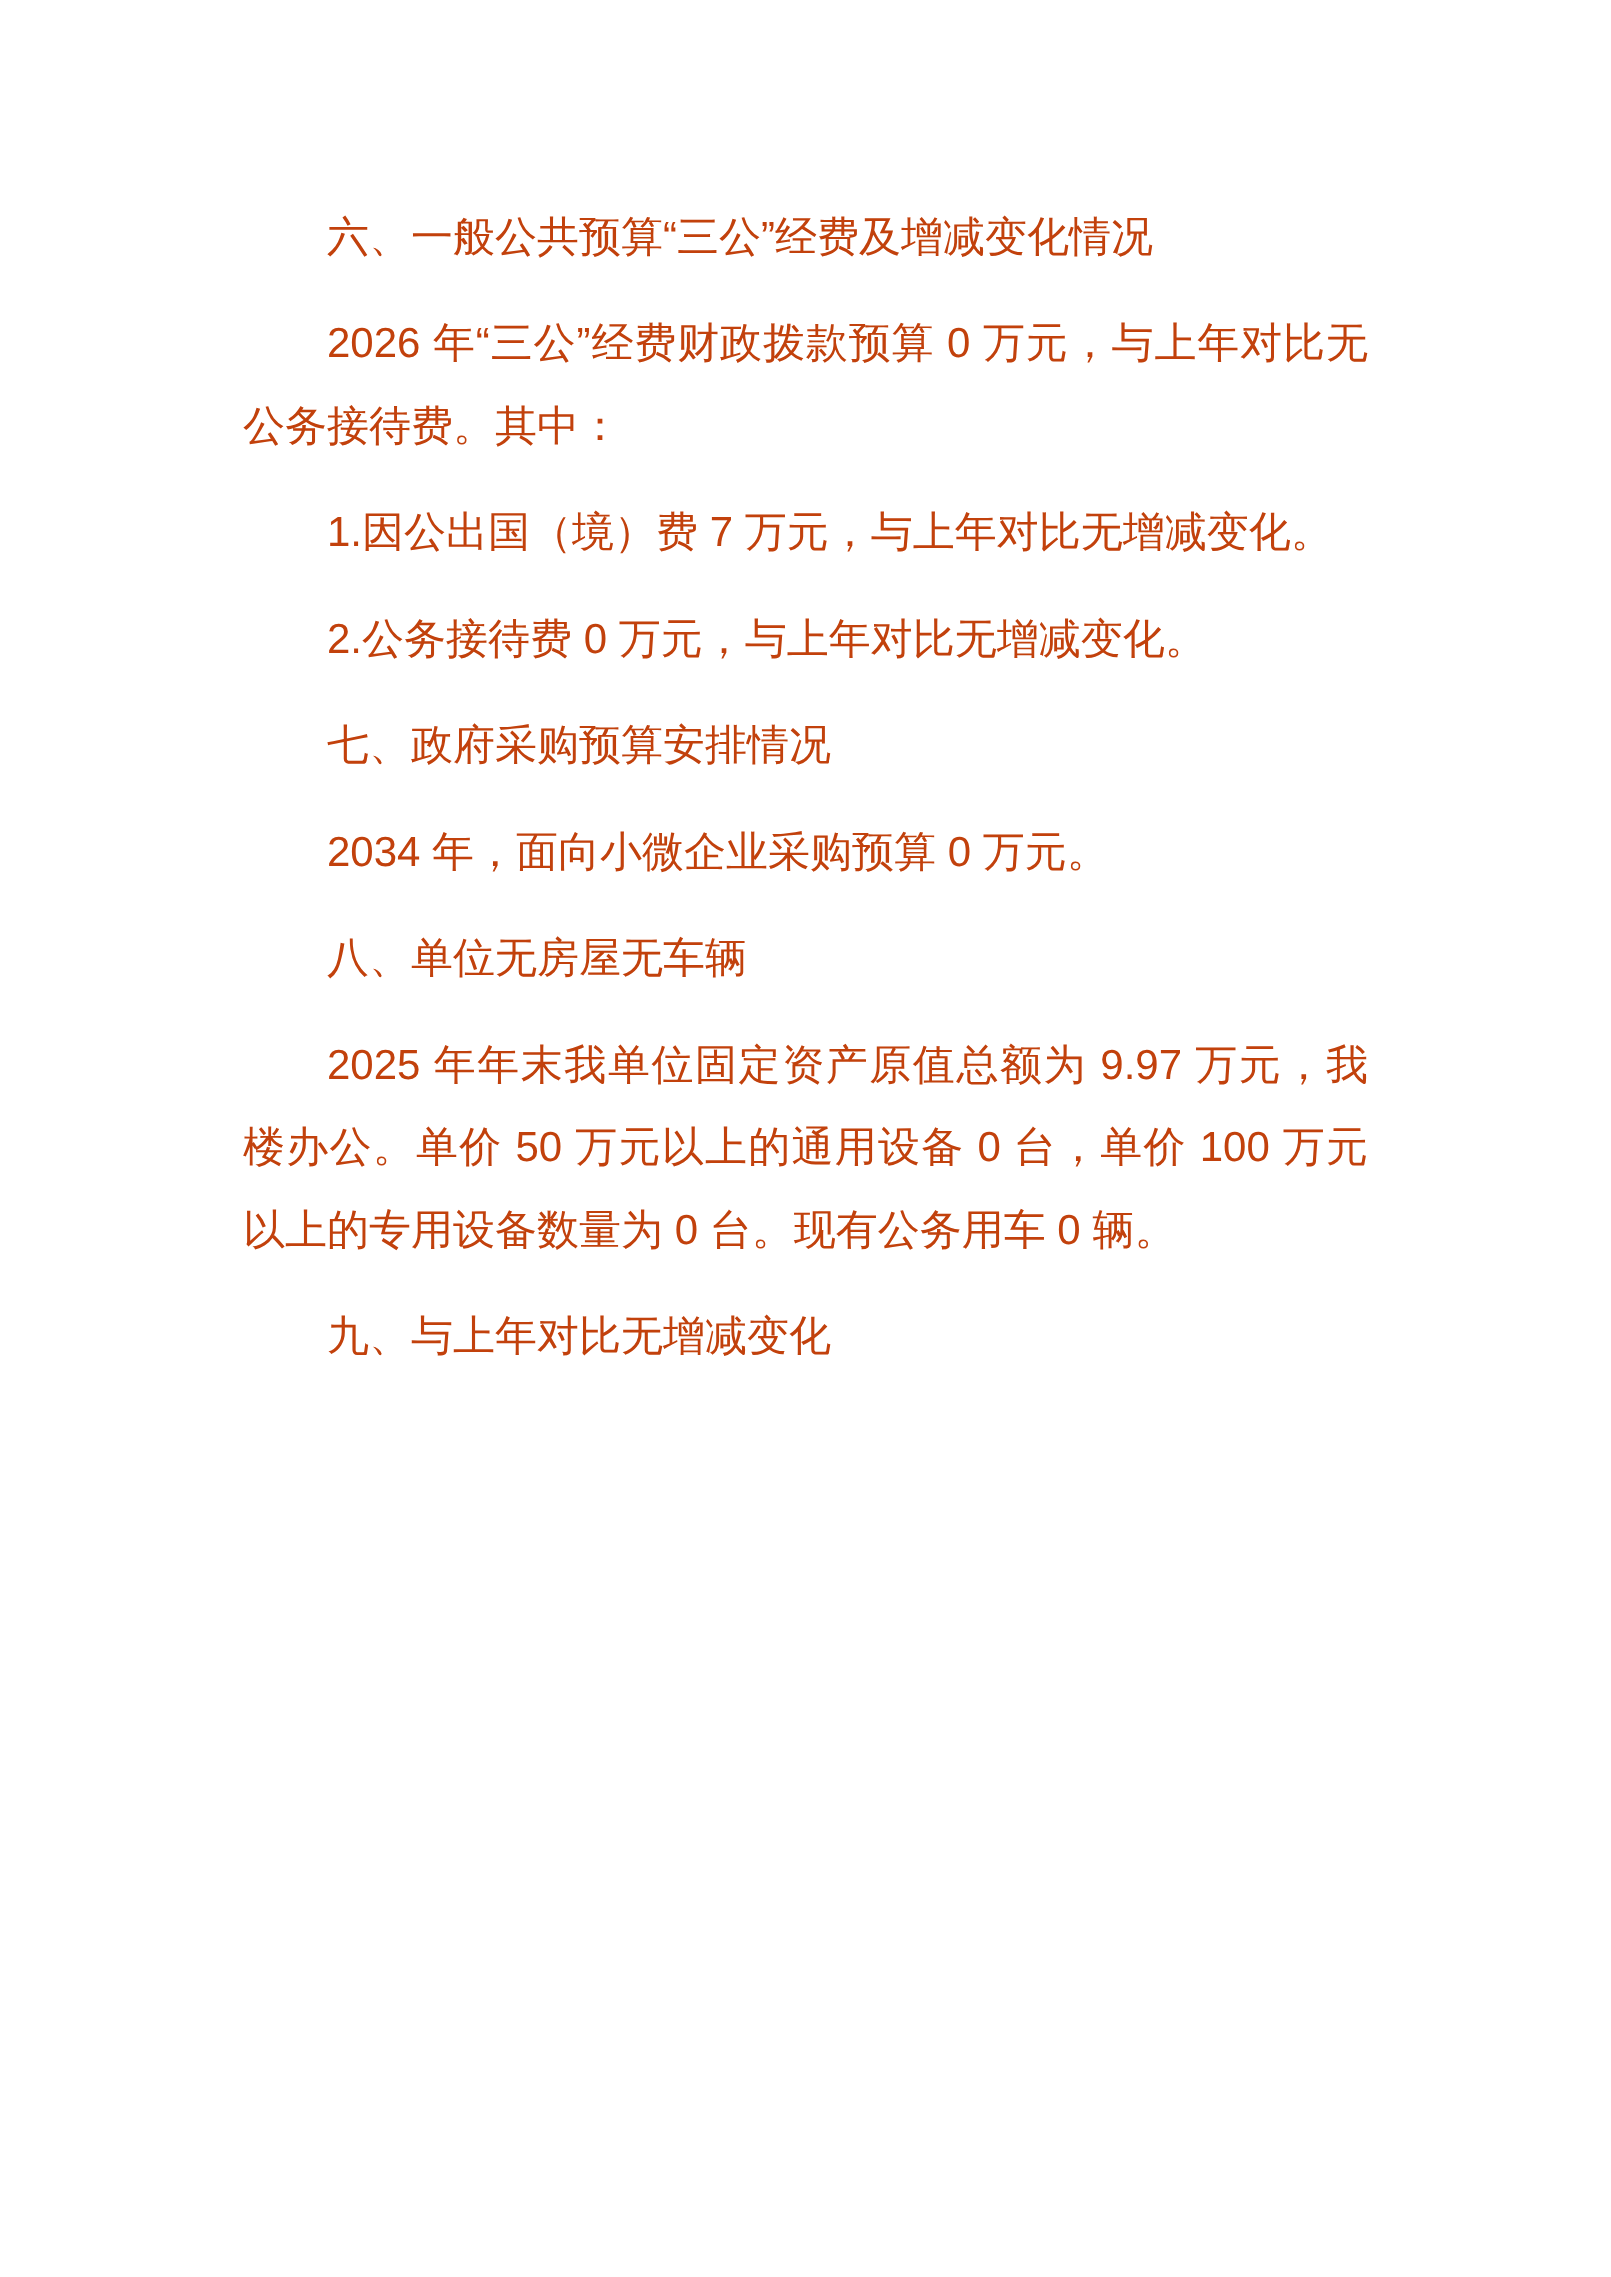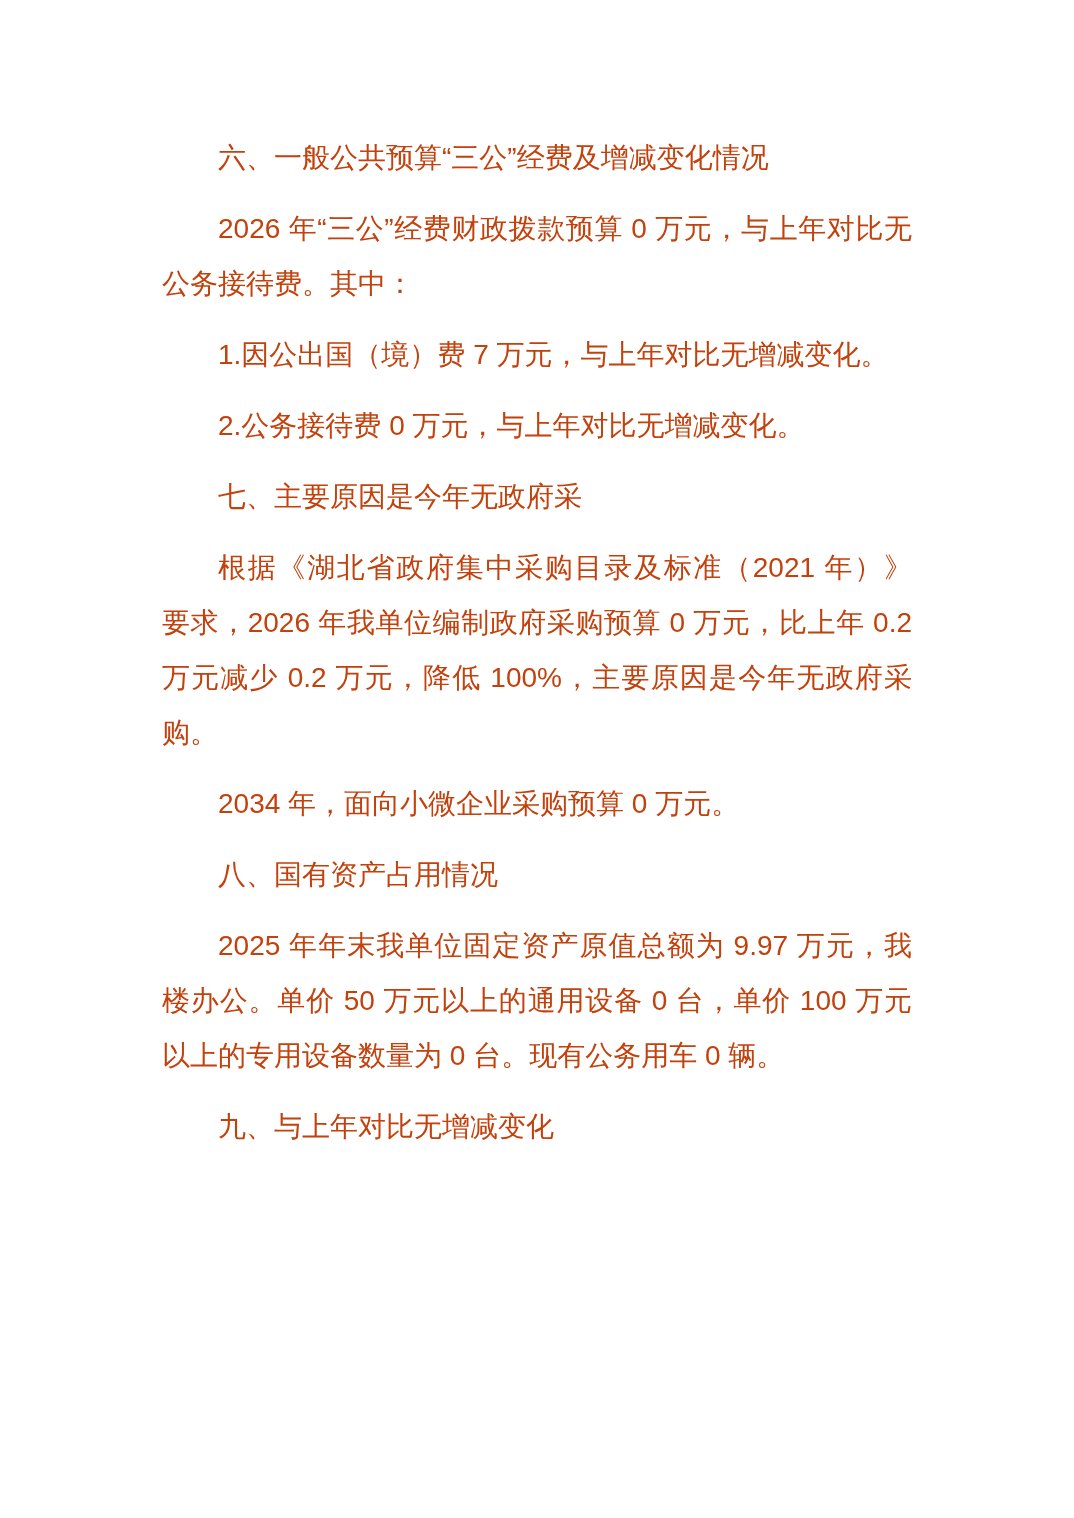--- a/index.html
+++ b/index.html
@@ -56,33 +56,27 @@
         <div class="line first">2026 年“三公”经费财政拨款预算 0 万元，与上年对比无</div>
         <div class="line last">公务接待费。其中：</div>
       </div>
       <div class="para body">
         <div class="line first last">1.因公出国（境）费 7 万元，与上年对比无增减变化。</div>
       </div>
       <div class="para body">
         <div class="line first last">2.公务接待费 0 万元，与上年对比无增减变化。</div>
       </div>
       <div class="para heading">
-        <div class="line first last">七、主要原因是今年无政府采</div>
-      </div>
-      <div class="para body">
-        <div class="line first">根据《湖北省政府集中采购目录及标准（2021 年）》</div>
-        <div class="line">要求，2026 年我单位编制政府采购预算 0 万元，比上年 0.2</div>
-        <div class="line">万元减少 0.2 万元，降低 100%，主要原因是今年无政府采</div>
-        <div class="line last">购。</div>
+        <div class="line first last">七、政府采购预算安排情况</div>
       </div>
       <div class="para body">
         <div class="line first last">2034 年，面向小微企业采购预算 0 万元。</div>
       </div>
       <div class="para heading">
-        <div class="line first last">八、国有资产占用情况</div>
+        <div class="line first last">八、单位无房屋无车辆</div>
       </div>
       <div class="para body">
         <div class="line first">2025 年年末我单位固定资产原值总额为 9.97 万元，我</div>
         <div class="line">楼办公。单价 50 万元以上的通用设备 0 台，单价 100 万元</div>
         <div class="line last">以上的专用设备数量为 0 台。现有公务用车 0 辆。</div>
       </div>
       <div class="para heading">
         <div class="line first last">九、与上年对比无增减变化</div>
       </div>
     </div>

